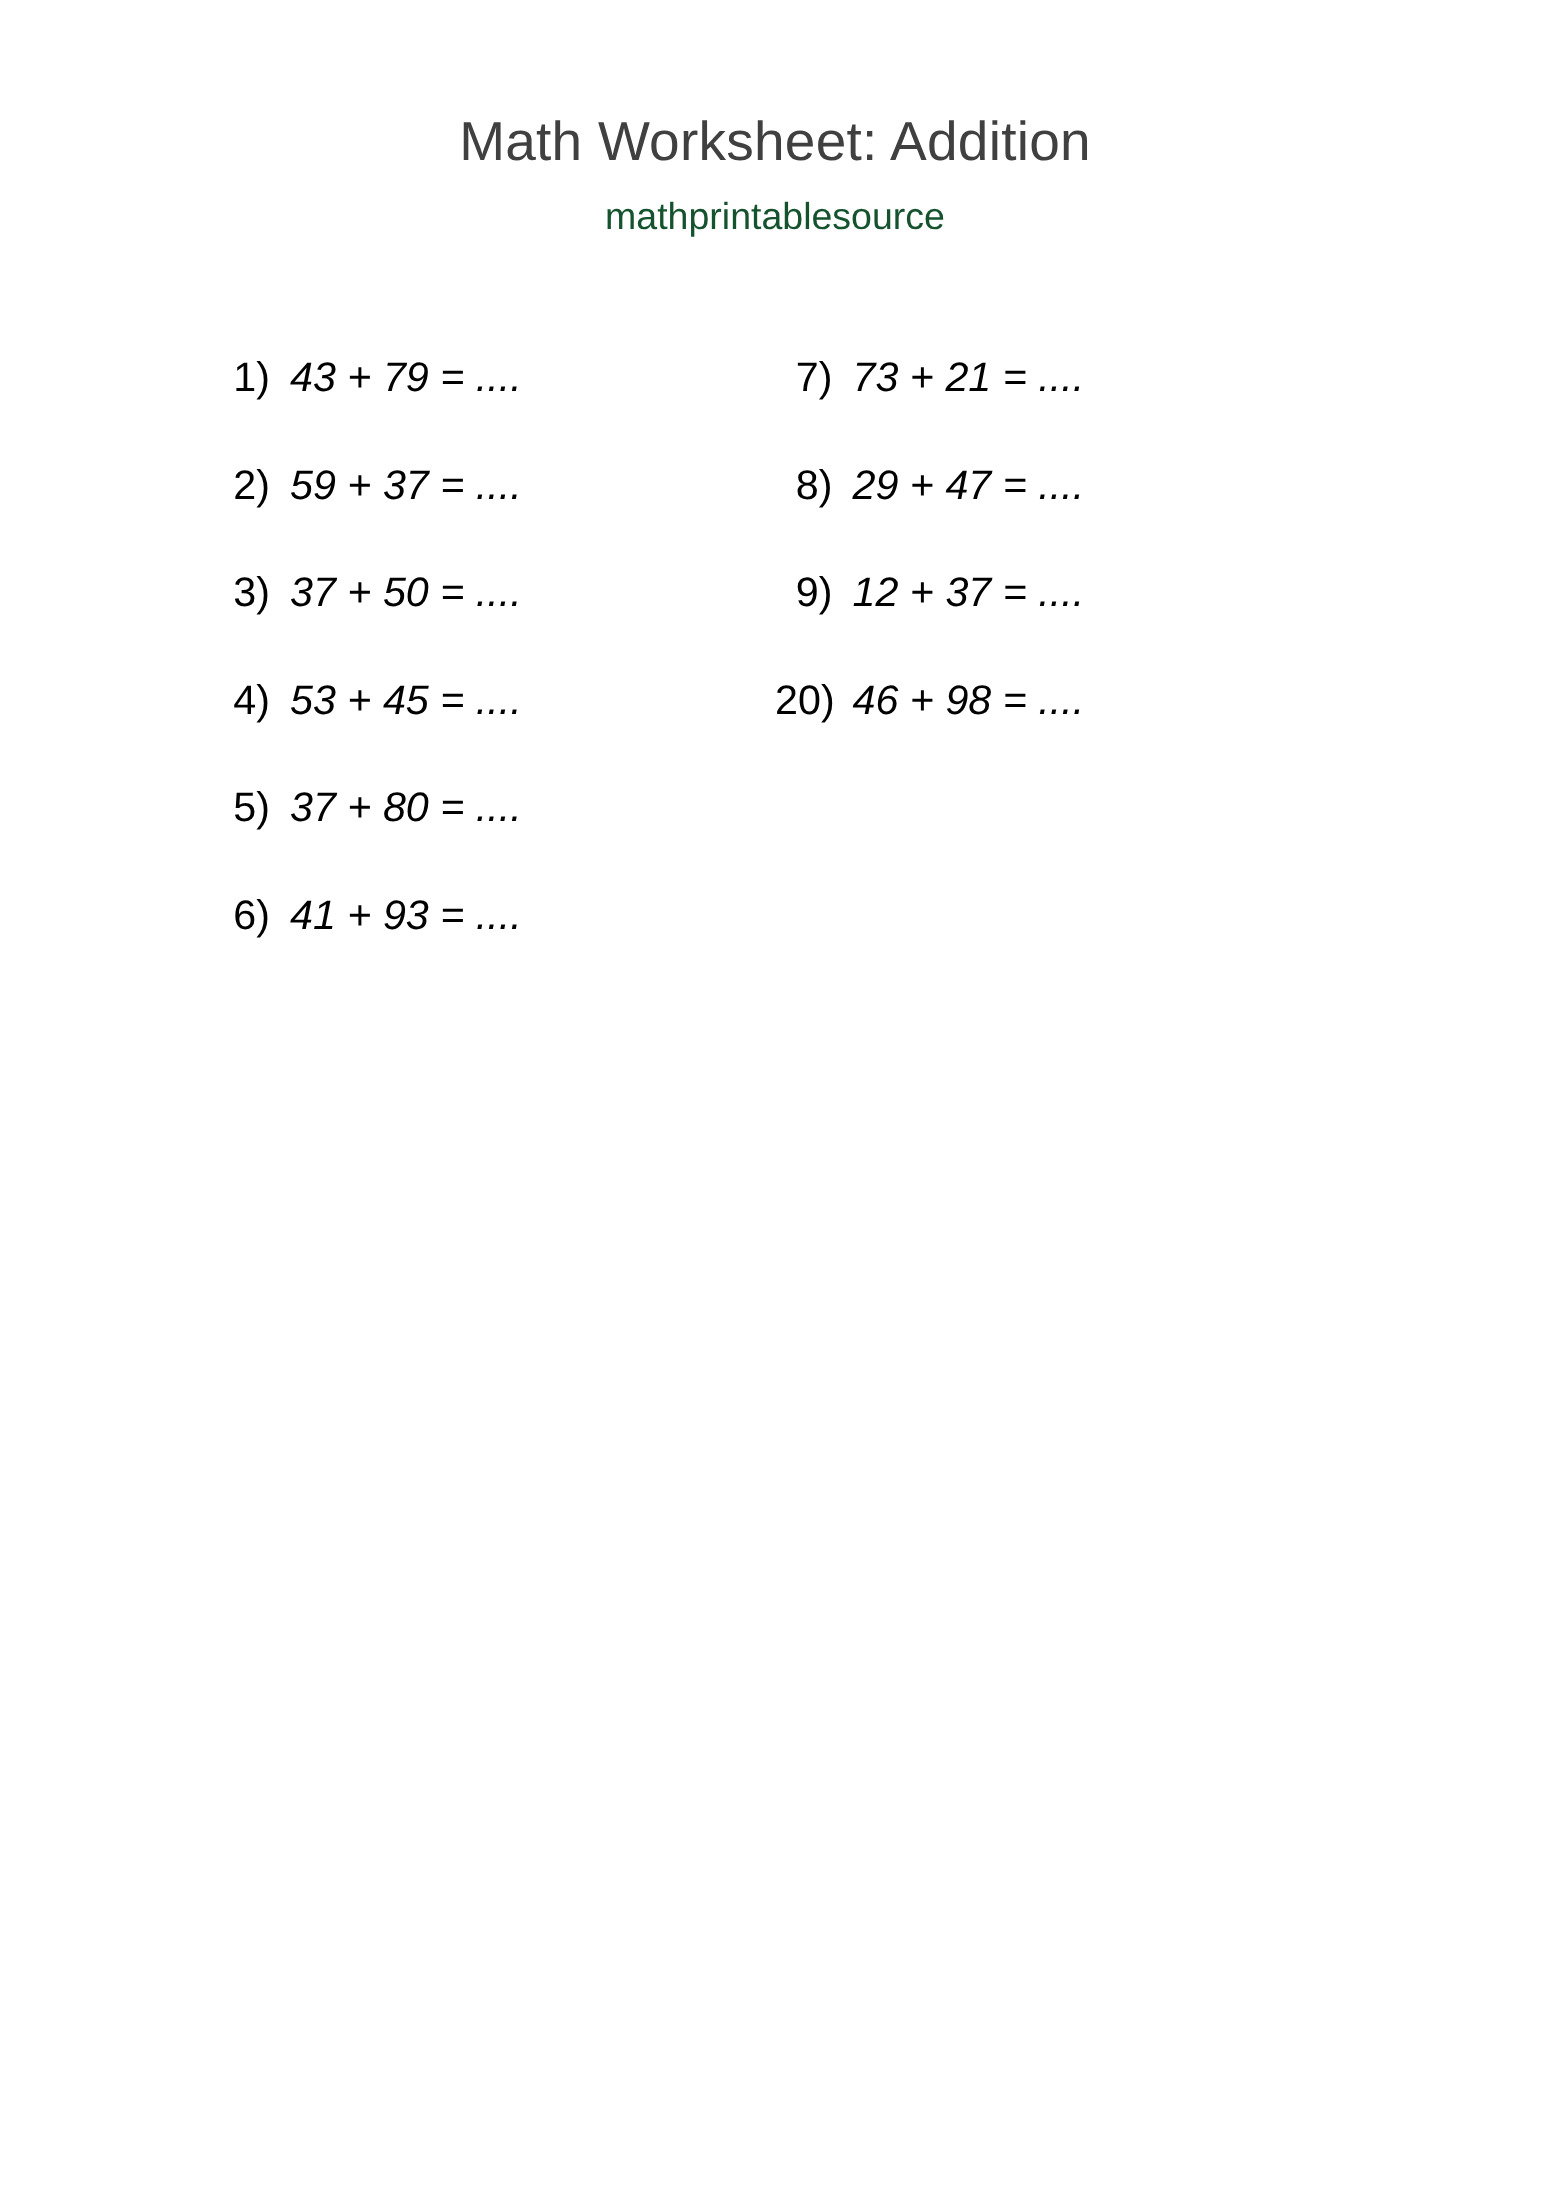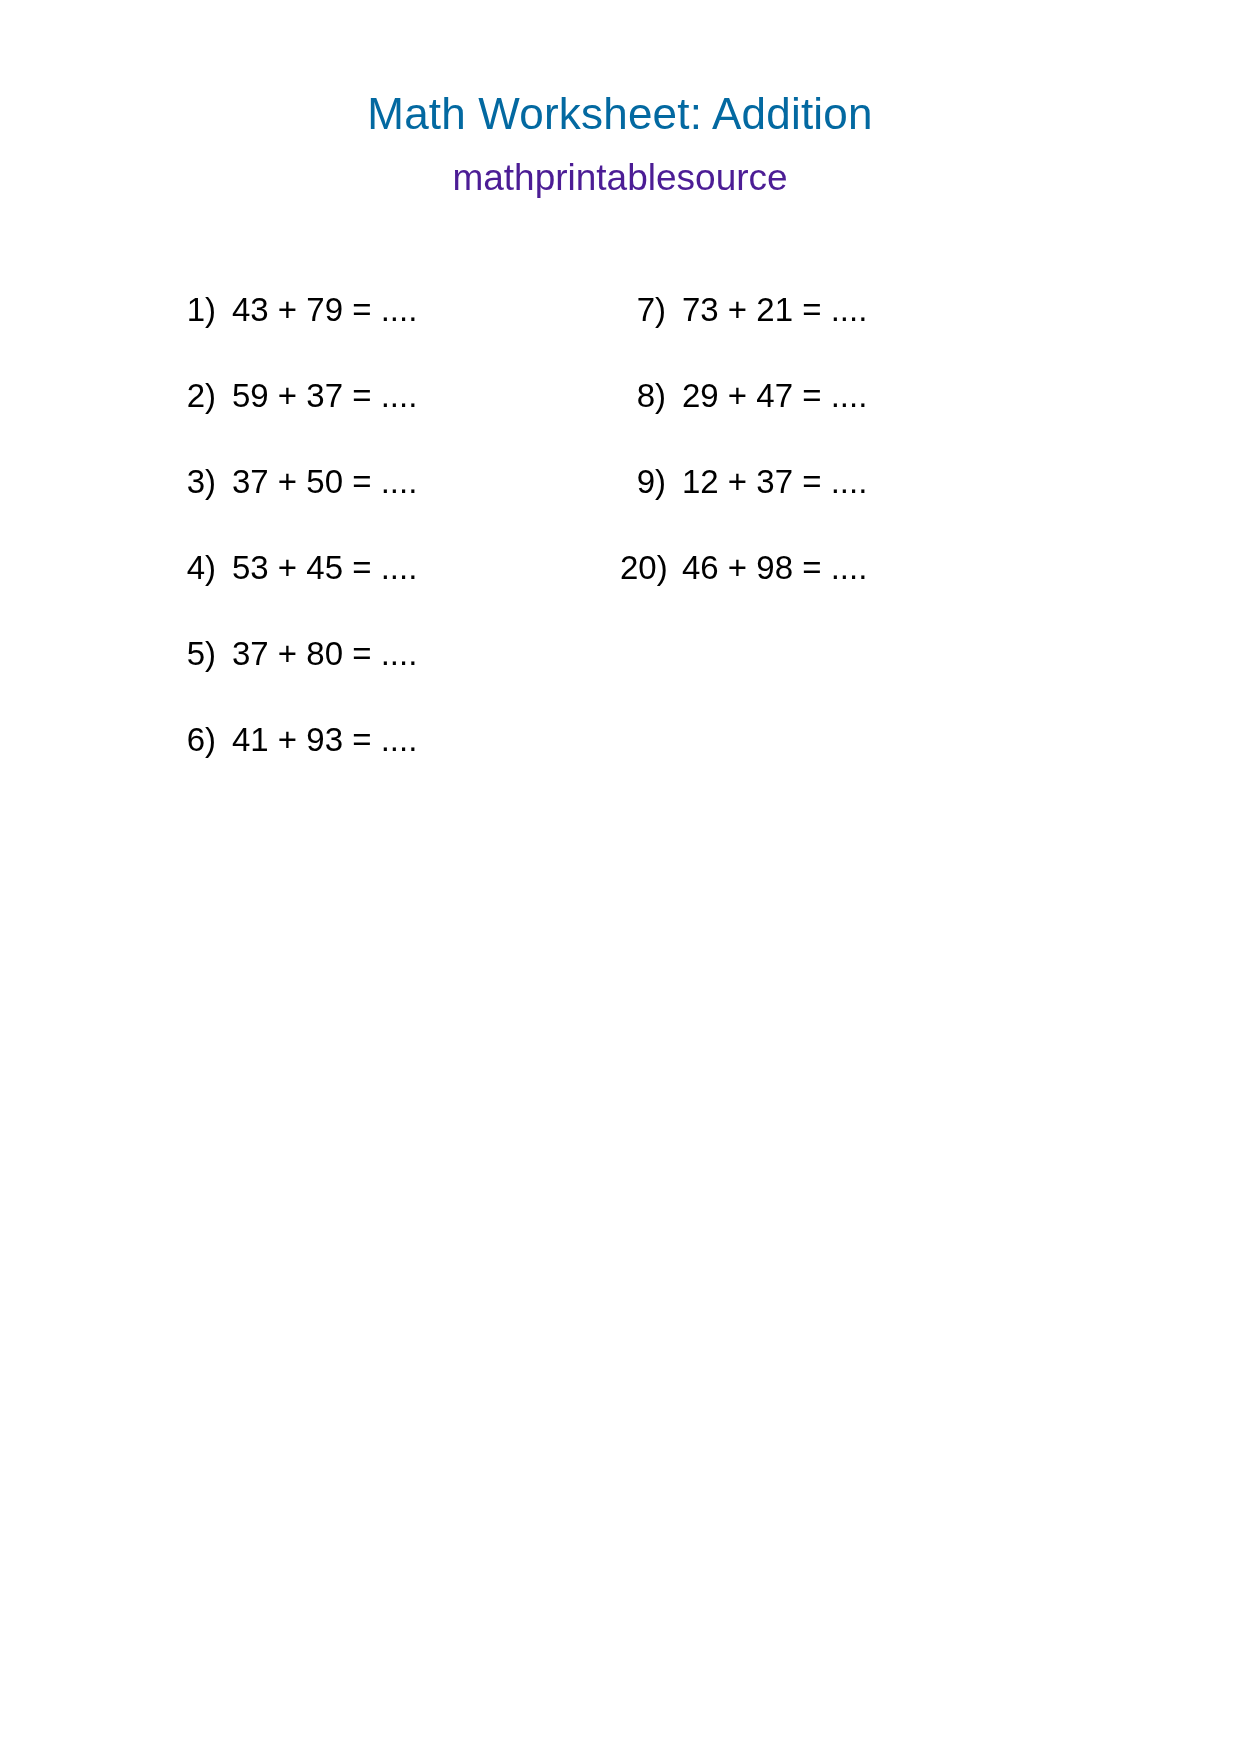--- a/index.html
+++ b/index.html
@@ -18,29 +18,29 @@
   .page {
     width: 1240px;
     height: 1754px;
     box-sizing: border-box;
     padding-top: 86px;
   }
   .title {
     text-align: center;
     font-size: 44px;
     font-weight: normal;
-    color: #0369a1;
+    color: #404040;
     letter-spacing: 0.2px;
     margin: 0;
     line-height: 1.25;
   }
   .subtitle {
     text-align: center;
-    font-size: 37px;
-    color: #4c1d95;
+    font-size: 30px;
+    color: #14532d;
     margin: 14px 0 0 0;
     line-height: 1.25;
   }
   .problems {
     margin-top: 92px;
     display: grid;
     grid-template-columns: 450px 450px;
     grid-template-rows: repeat(6, 86px);
     grid-auto-flow: column;
     justify-content: center;
@@ -55,20 +55,21 @@
   }
   .num {
     display: inline-block;
     width: 62px;
     text-align: right;
     padding-right: 16px;
     box-sizing: border-box;
   }
   .expr {
     display: inline-block;
+    font-style: italic;
   }
   .spacer {
     visibility: hidden;
   }
 </style>
 </head>
 <body>
 
 <div class="page">
 

